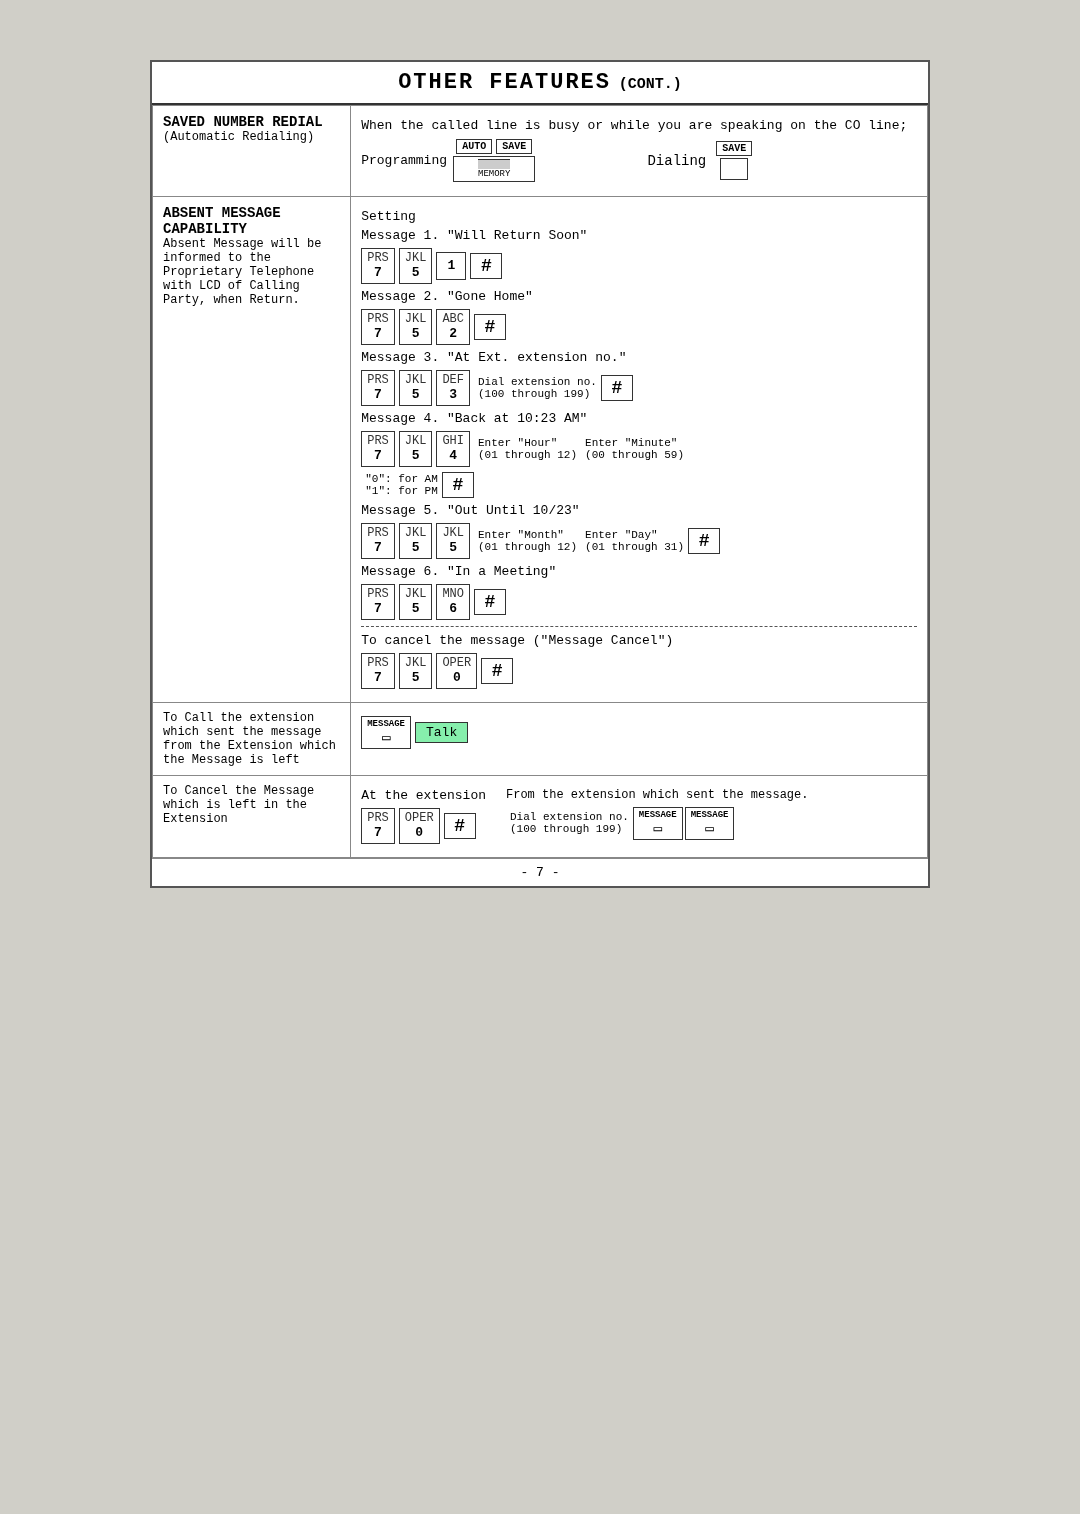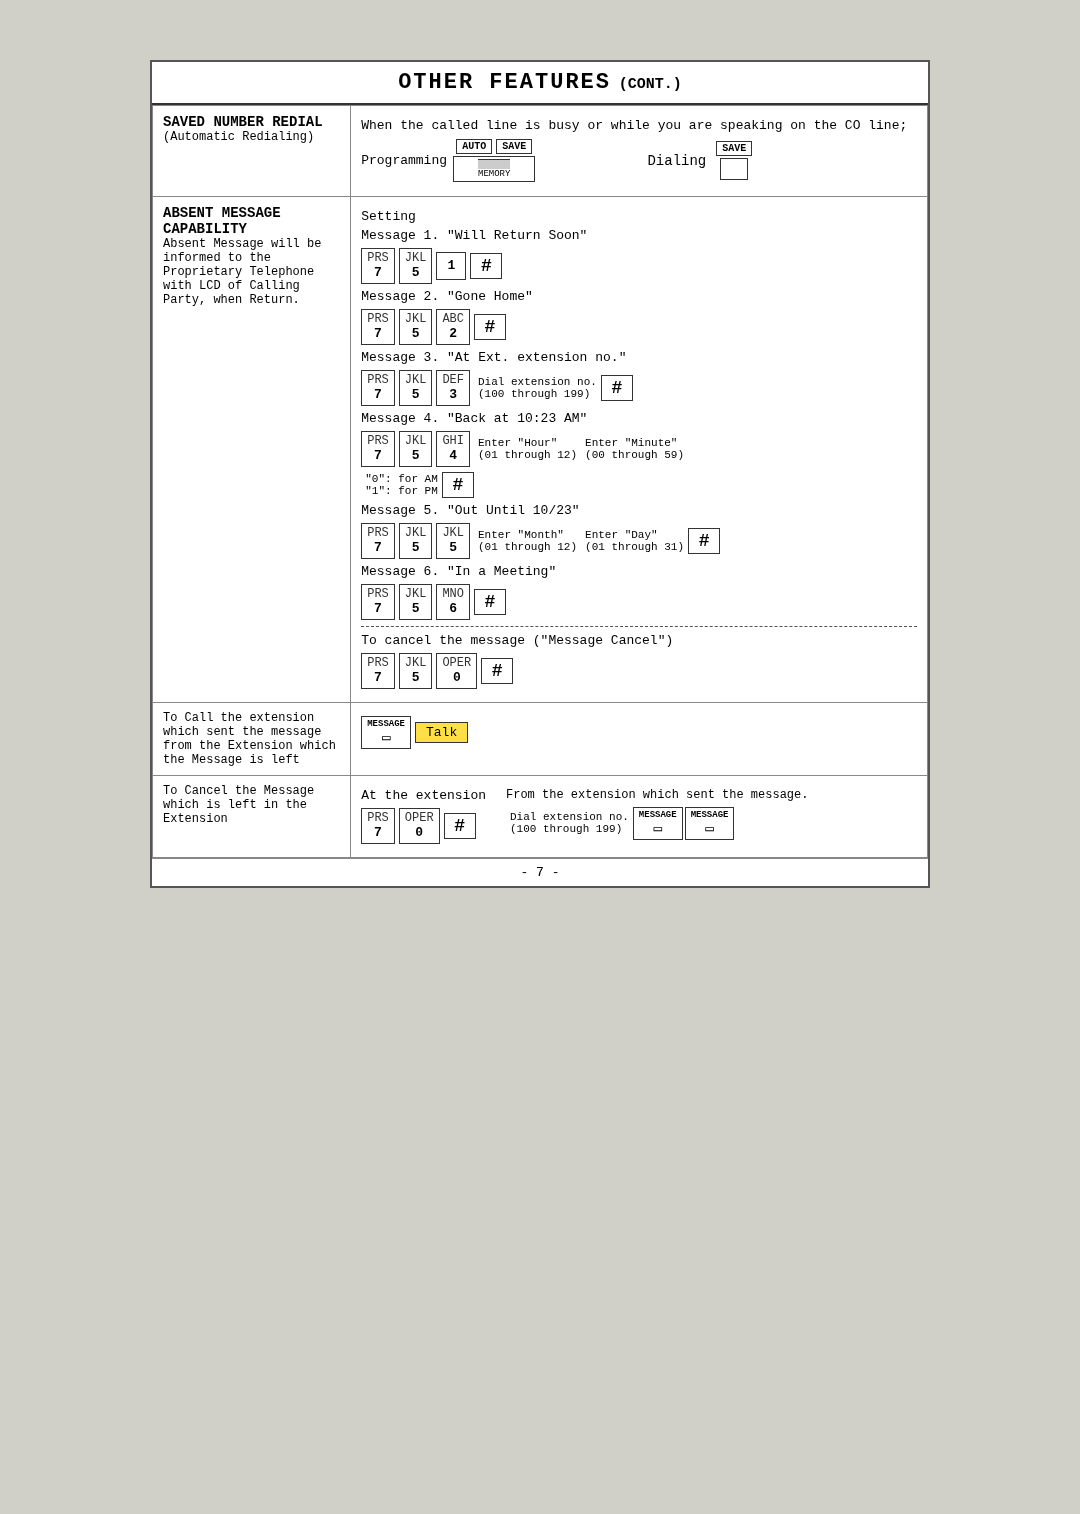--- a/index.html
+++ b/index.html
@@ -188,21 +188,21 @@
       border: 1.5px solid #333;
       width: 28px;
       height: 22px;
       background: #fff;
       display: inline-block;
     }
     .talk-box {
       border: 1.5px solid #333;
       padding: 2px 10px;
       font-size: 13px;
-      background: #fde047;
+      background: #86efac;
       display: inline-flex;
       align-items: center;
       justify-content: center;
       text-align: center;
     }
     .from-ext-col {
       font-size: 12px;
     }
     .two-msg-boxes {
       display: flex;

